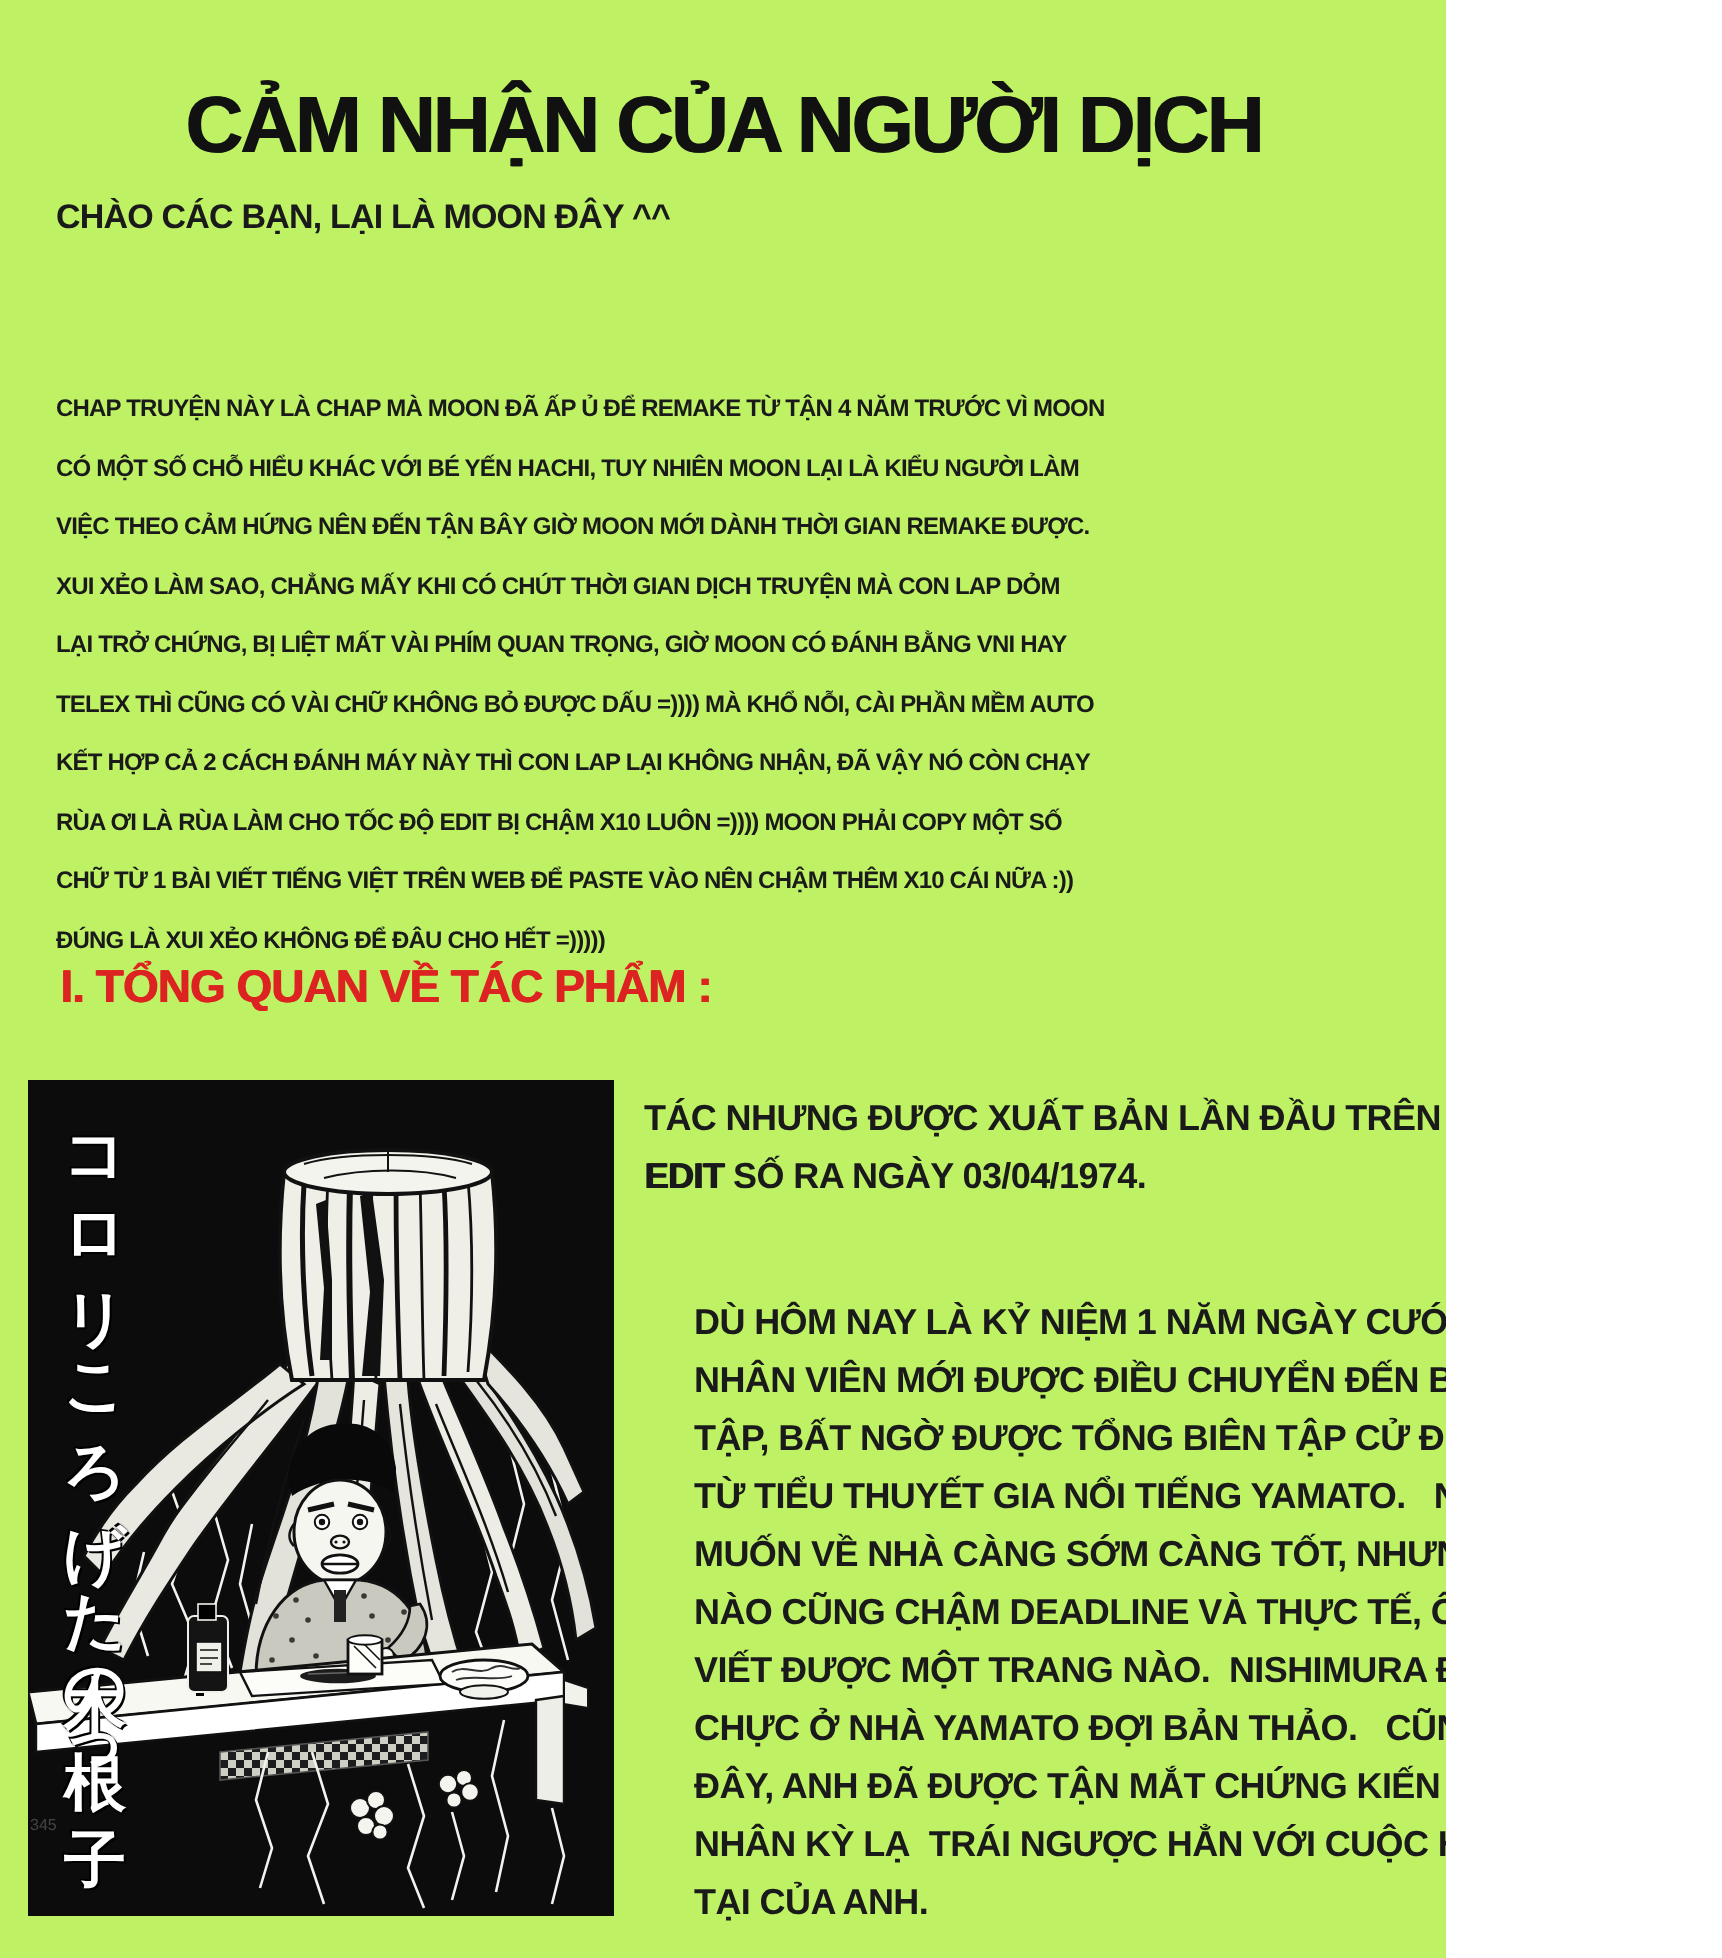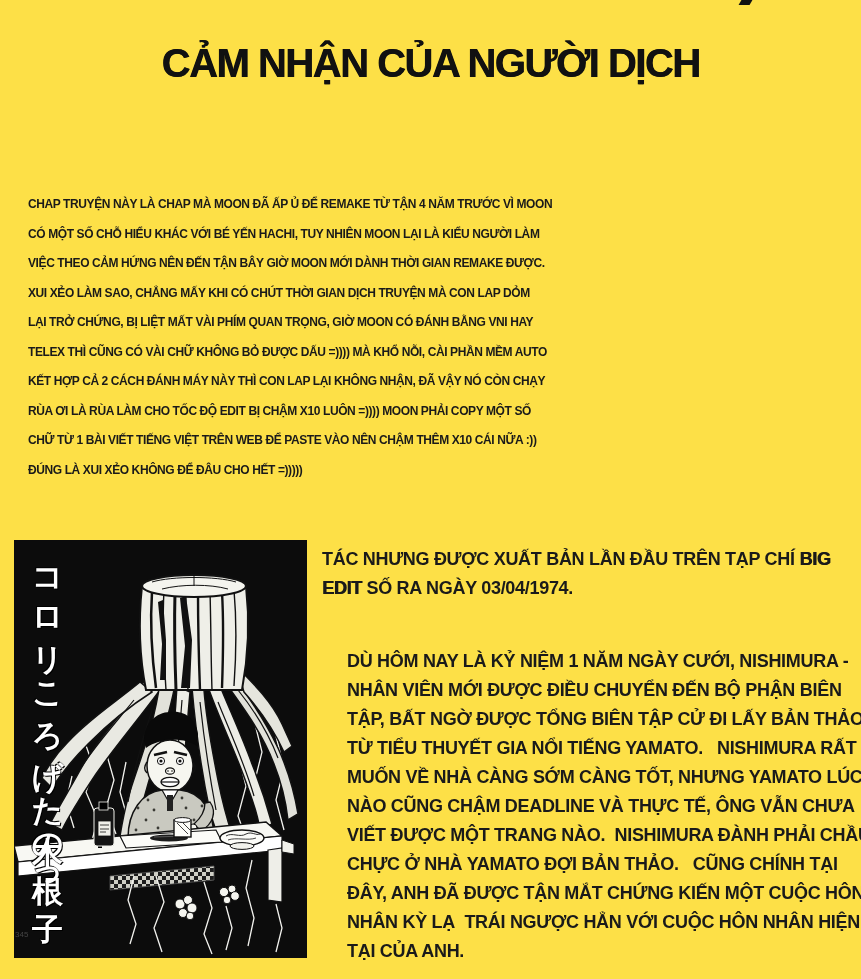--- a/index.html
+++ b/index.html
@@ -1,21 +1,21 @@
 <!DOCTYPE html>
 <html><head>
 <meta charset="utf-8">
 <style>
   html,body{margin:0;padding:0;}
   body{
     width:861px;height:979px;background:#ffffff;
     font-family:"Liberation Sans","DejaVu Sans",sans-serif;
     color:#1a1a1a;overflow:hidden;
   }
-  .page{position:relative;width:861px;height:979px;background:#fde047;overflow:hidden;}
+  .page{position:relative;width:723px;height:979px;background:#bef264;overflow:hidden;}
   .speck{position:absolute;left:740px;top:0;width:11px;height:5px;background:#111;transform:skewX(-30deg);}
   .page-title{
     position:absolute;top:14px;left:0;width:100%;text-align:center;
     font-size:40px;font-weight:bold;letter-spacing:-1.5px;color:#111;
     text-shadow:0.6px 0 0 #111;
   }
   .greeting{
     position:absolute;top:99px;left:28px;
     font-size:17px;font-weight:bold;letter-spacing:-0.4px;
   }
@@ -37,52 +37,54 @@
   .panel svg{position:absolute;left:0;top:0;}
   .vtitle{
     position:absolute;left:4px;top:10px;height:402px;width:58px;
     writing-mode:vertical-rl;text-orientation:upright;
     font-size:31px;line-height:58px;font-weight:bold;color:#ffffff;
     letter-spacing:2px;
     text-shadow:0 0 1px #000,1px 1px 0 #000,-1px -1px 0 #000;
     overflow:hidden;
   }
   .page-num{
-    position:absolute;top:930px;left:15px;
+    position:absolute;top:908px;left:15px;
     font-size:8px;color:#444;font-weight:normal;letter-spacing:0;
   }
   .col{
     position:absolute;top:545px;left:322px;width:532px;
     font-size:18px;font-weight:bold;line-height:29px;letter-spacing:-0.3px;
   }
   .col .p1{white-space:pre-wrap;}
   .col .p2{position:absolute;top:102px;left:0;width:532px;white-space:pre-wrap;margin-left:25px;}
   .bc{text-shadow:0.7px 0 0 #1a1a1a;}
 </style>
 </head>
 <body>
 
 <div class="page">
 
   <div class="speck"></div>
 
   <h1 class="page-title">CẢM NHẬN CỦA NGƯỜI DỊCH</h1>
 
+  <div class="greeting">CHÀO CÁC BẠN, LẠI LÀ MOON ĐÂY ^^</div>
 
   <div class="intro">CHAP TRUYỆN NÀY LÀ CHAP MÀ MOON ĐÃ ẤP Ủ ĐỂ REMAKE TỪ TẬN 4 NĂM TRƯỚC VÌ MOON
 CÓ MỘT SỐ CHỖ HIỂU KHÁC VỚI BÉ YẾN HACHI, TUY NHIÊN MOON LẠI LÀ KIỂU NGƯỜI LÀM
 VIỆC THEO CẢM HỨNG NÊN ĐẾN TẬN BÂY GIỜ MOON MỚI DÀNH THỜI GIAN REMAKE ĐƯỢC.
 XUI XẺO LÀM SAO, CHẲNG MẤY KHI CÓ CHÚT THỜI GIAN DỊCH TRUYỆN MÀ CON LAP DỎM
 LẠI TRỞ CHỨNG, BỊ LIỆT MẤT VÀI PHÍM QUAN TRỌNG, GIỜ MOON CÓ ĐÁNH BẰNG VNI HAY
 TELEX THÌ CŨNG CÓ VÀI CHỮ KHÔNG BỎ ĐƯỢC DẤU =)))) MÀ KHỔ NỖI, CÀI PHẦN MỀM AUTO
 KẾT HỢP CẢ 2 CÁCH ĐÁNH MÁY NÀY THÌ CON LAP LẠI KHÔNG NHẬN, ĐÃ VẬY NÓ CÒN CHẠY
 RÙA ƠI LÀ RÙA LÀM CHO TỐC ĐỘ EDIT BỊ CHẬM X10 LUÔN =)))) MOON PHẢI COPY MỘT SỐ
 CHỮ TỪ 1 BÀI VIẾT TIẾNG VIỆT TRÊN WEB ĐỂ PASTE VÀO NÊN CHẬM THÊM X10 CÁI NỮA :))
 ĐÚNG LÀ XUI XẺO KHÔNG ĐỂ ĐÂU CHO HẾT =)))))</div>
 
+  <div class="section-heading">I. TỔNG QUAN VỀ TÁC PHẨM :</div>
 
   <div class="panel">
     <svg width="293" height="418" viewBox="0 0 293 418">
       <rect x="0" y="0" width="293" height="418" fill="#0c0c0c"></rect>
 
       <g stroke="#f2f2ee" stroke-width="1.3" fill="none">
         <path d="M70 200 L80 228 72 252 84 280 78 300"></path>
         <path d="M92 212 L100 240 92 268 102 294"></path>
         <path d="M112 222 L106 252 114 280"></path>
         <path d="M240 180 L248 212 240 244 250 274 244 296"></path>

